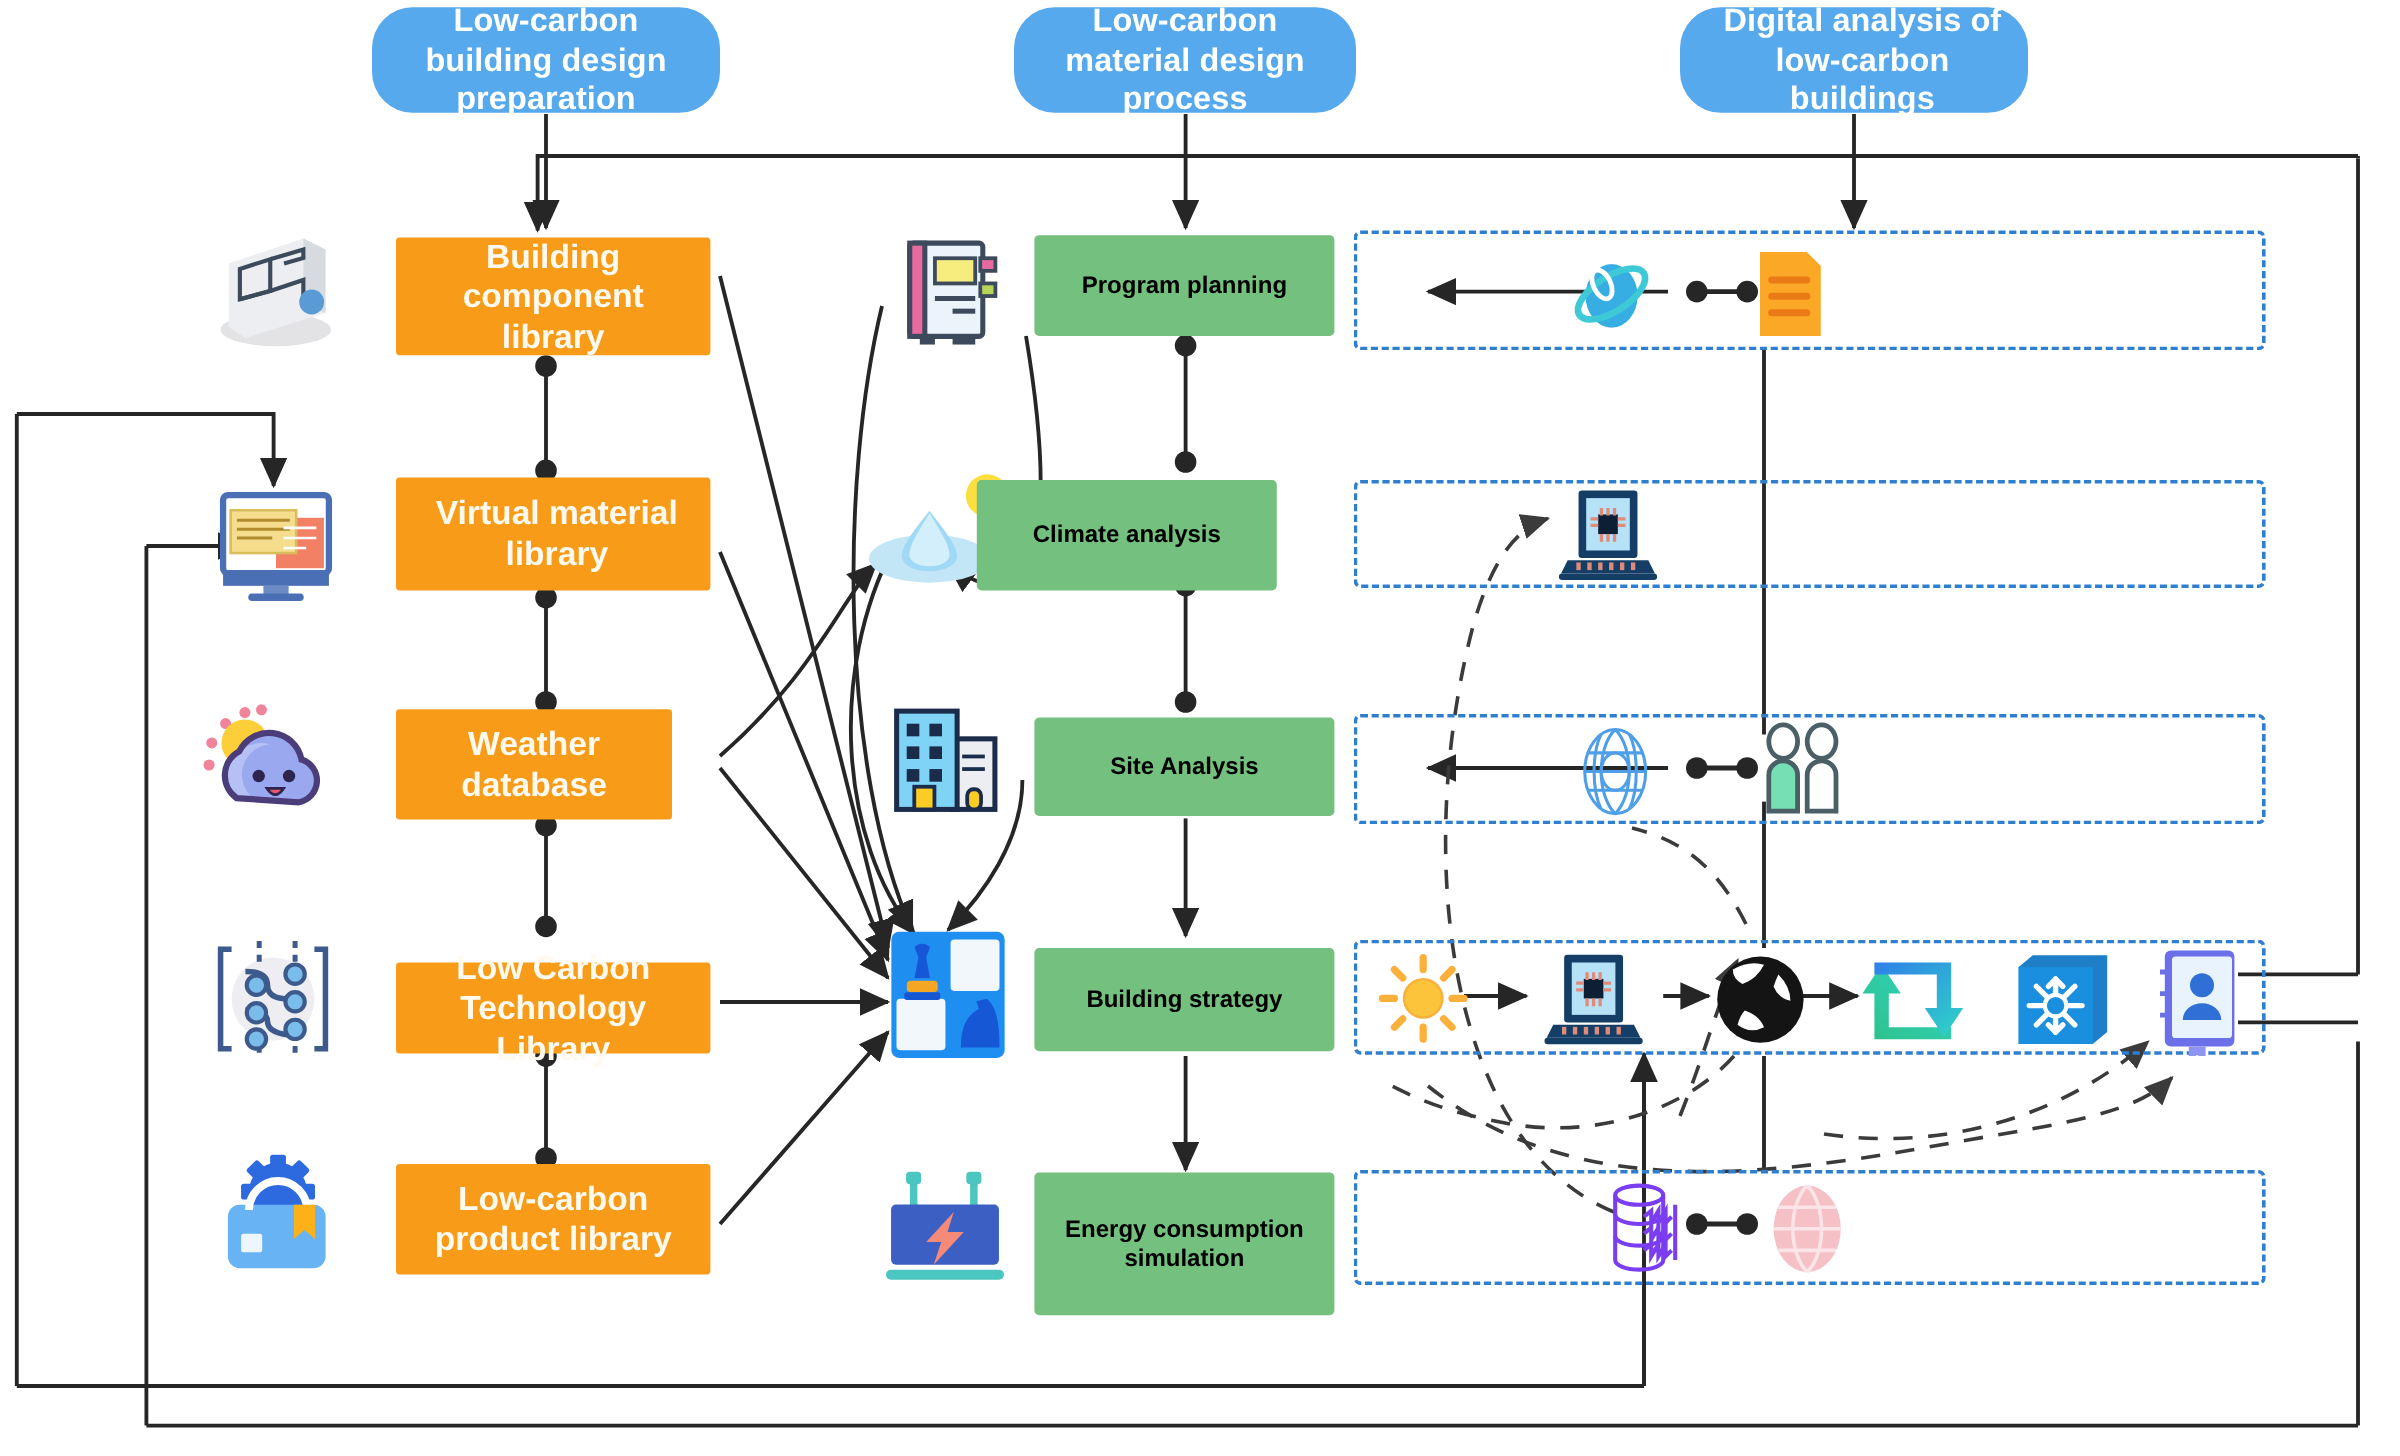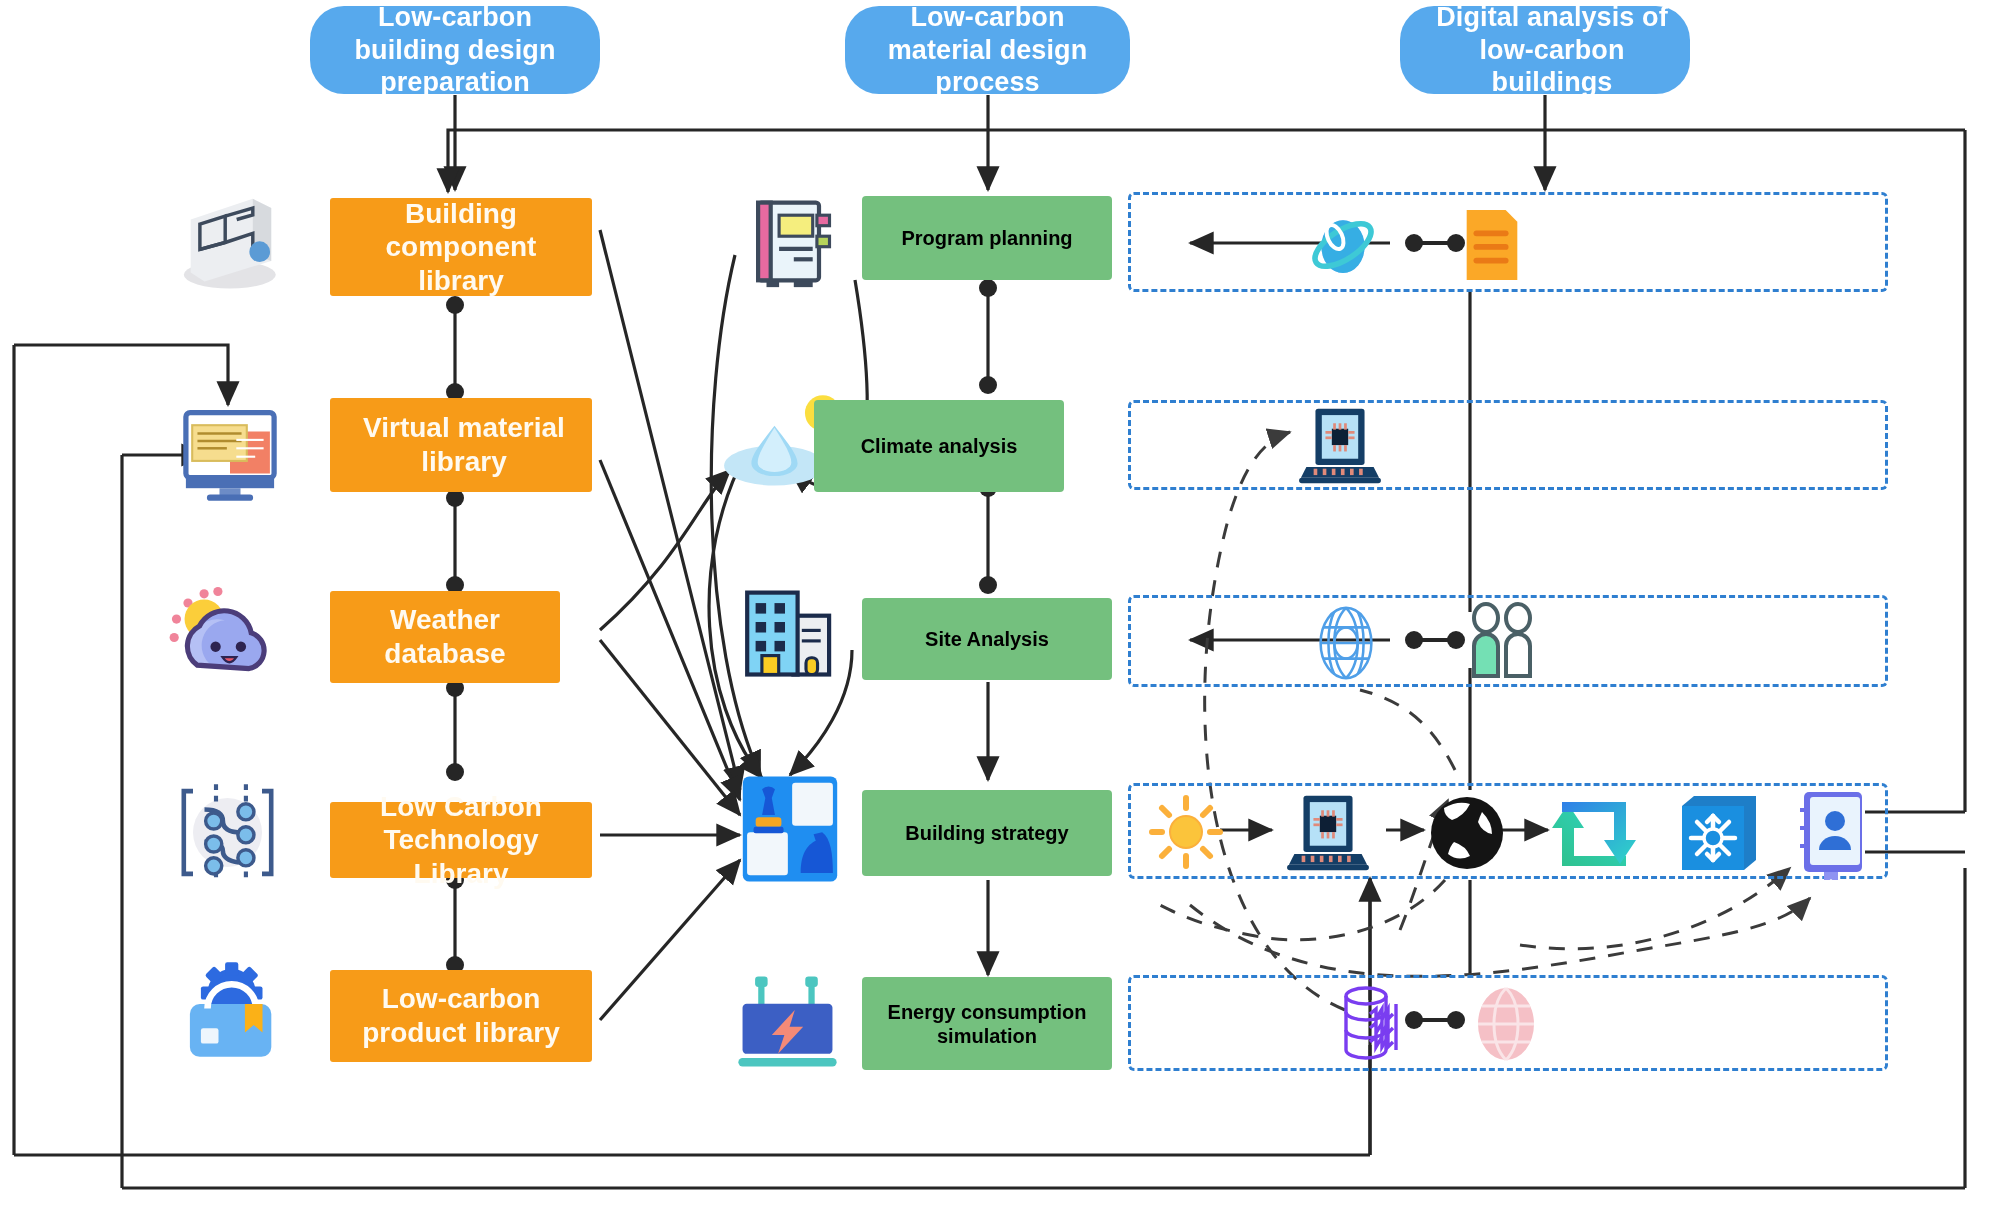--- a/index.html
+++ b/index.html
@@ -351,21 +351,21 @@
   </div>
   <div class="node gbox" style="left:814px;top:400px;width:250px;height:92px;">
     <span>Climate analysis</span>
   </div>
   <div class="node gbox" style="left:862px;top:598px;width:250px;height:82px;">
     <span>Site Analysis</span>
   </div>
   <div class="node gbox" style="left:862px;top:790px;width:250px;height:86px;">
     <span>Building strategy</span>
   </div>
-  <div class="node gbox" style="left:862px;top:977px;width:250px;height:93px;">
+  <div class="node gbox" style="left:862px;top:977px;width:250px;height:119px;">
     <span>Energy consumption simulation</span>
   </div>
 
   <div class="dashpanel" style="left:1128px;top:192px;width:760px;height:100px;"></div>
   <div class="dashpanel" style="left:1128px;top:400px;width:760px;height:90px;"></div>
   <div class="dashpanel" style="left:1128px;top:595px;width:760px;height:92px;"></div>
   <div class="dashpanel" style="left:1128px;top:783px;width:760px;height:96px;"></div>
   <div class="dashpanel" style="left:1128px;top:975px;width:760px;height:96px;"></div>
 
   <span class="icon" style="left:1300px;top:205px;width:86px;height:80px;">

